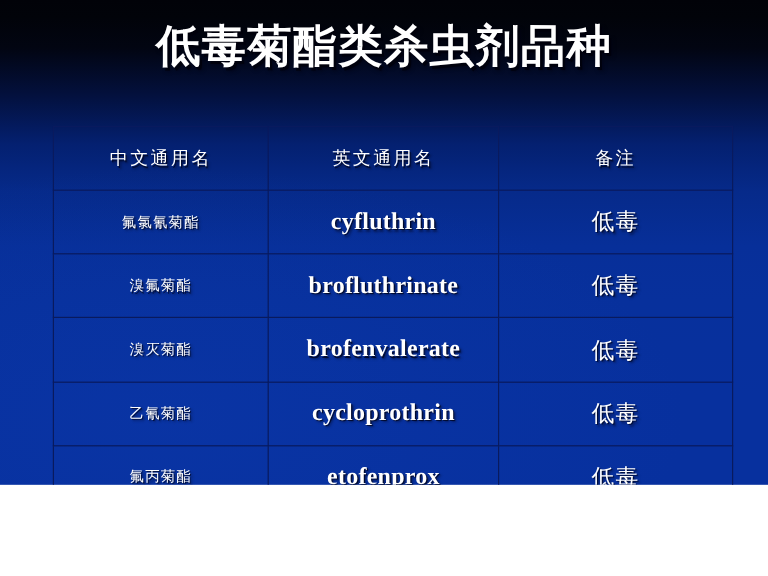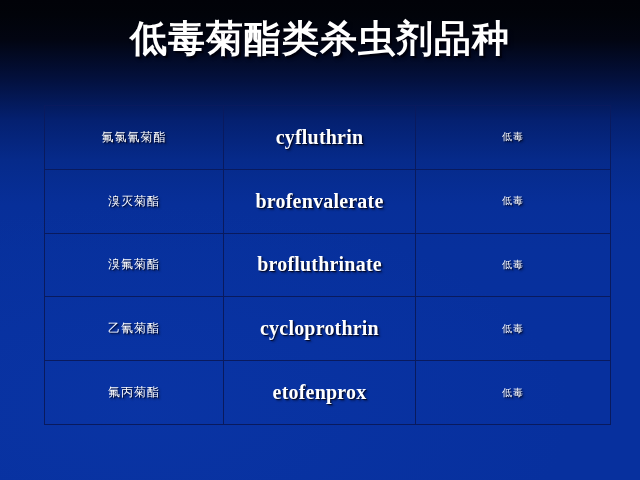--- a/index.html
+++ b/index.html
@@ -9,21 +9,21 @@
   body {
     width: 640px;
     height: 480px;
     overflow: hidden;
     font-family: "Liberation Serif", "DejaVu Serif", serif;
   }
 
   #slide {
     position: relative;
     width: 640px;
-    height: 480px;
+    height: 404px;
     background:
       linear-gradient(to bottom,
         #010208 0px,
         #010309 14px,
         #020512 40px,
         #03103c 78px,
         #042070 120px,
         #062a8a 160px,
         #072f99 205px,
         #07309c 250px,
@@ -117,54 +117,59 @@
     font-family: "Liberation Serif", "DejaVu Serif", serif;
     font-size: 20px;
     font-weight: 700;
     letter-spacing: 0.2px;
     text-shadow: 1px 1px 0 rgba(0,0,15,0.65), 2px 2px 2px rgba(0,0,20,0.45);
   }
 
   
   td.rm {
     font-family: "DejaVu Sans", "Liberation Sans", sans-serif;
-    font-size: 10px;
+    font-size: 19px;
     font-weight: 400;
     letter-spacing: 1px;
     text-shadow: 1px 1px 0 rgba(0,0,15,0.6), 2px 2px 2px rgba(0,0,20,0.45);
   }
 </style>
 </head>
 <body>
 
 <div id="slide">
 
   <div class="slide-title">低毒菊酯类杀虫剂品种</div>
 
   <div class="table-wrap">
     <table class="data-table">
       <colgroup>
         <col class="c-cn">
         <col class="c-en">
         <col class="c-rm">
       </colgroup>
       <tbody id="table-body">
+          <tr class="header-row">
+            <td class="cn">中文通用名</td>
+            <td class="en">英文通用名</td>
+            <td class="rm">备注</td>
+          </tr>
           <tr>
             <td class="cn">氟氯氰菊酯</td>
             <td class="en">cyfluthrin</td>
             <td class="rm">低毒</td>
           </tr>
           <tr>
-            <td class="cn">溴灭菊酯</td>
-            <td class="en">brofenvalerate</td>
+            <td class="cn">溴氟菊酯</td>
+            <td class="en">brofluthrinate</td>
             <td class="rm">低毒</td>
           </tr>
           <tr>
-            <td class="cn">溴氟菊酯</td>
-            <td class="en">brofluthrinate</td>
+            <td class="cn">溴灭菊酯</td>
+            <td class="en">brofenvalerate</td>
             <td class="rm">低毒</td>
           </tr>
           <tr>
             <td class="cn">乙氰菊酯</td>
             <td class="en">cycloprothrin</td>
             <td class="rm">低毒</td>
           </tr>
           <tr>
             <td class="cn">氟丙菊酯</td>
             <td class="en">etofenprox</td>

